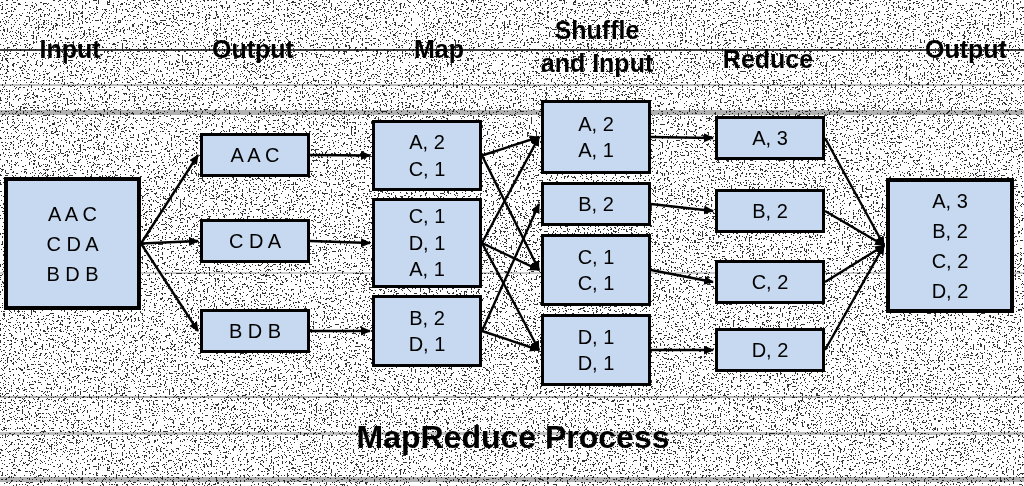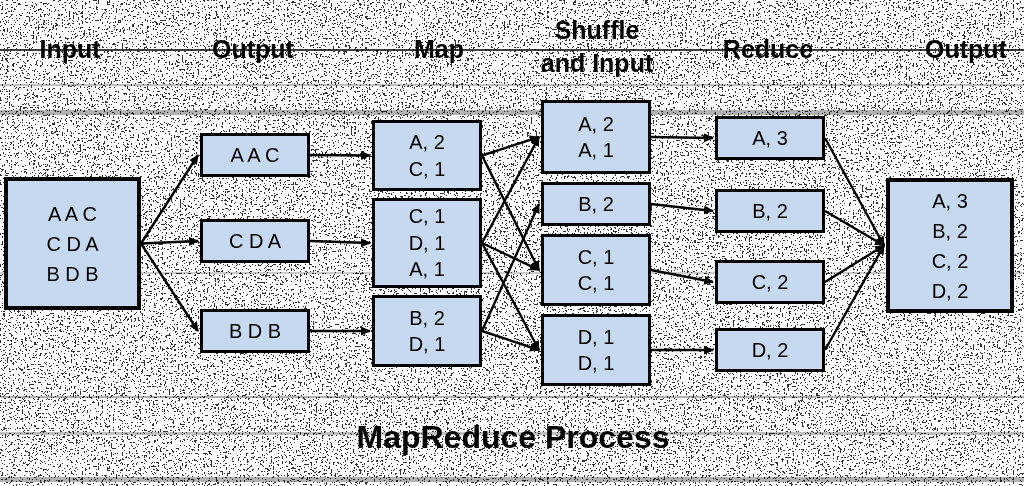--- a/index.html
+++ b/index.html
@@ -114,21 +114,21 @@
       <line x1="825" y1="138" x2="884" y2="245.5" stroke="#000000" stroke-width="2.4" marker-end="url(#arrowhead)"></line>
       <line x1="825" y1="211" x2="884" y2="245.5" stroke="#000000" stroke-width="2.4" marker-end="url(#arrowhead)"></line>
       <line x1="825" y1="282" x2="884" y2="245.5" stroke="#000000" stroke-width="2.4" marker-end="url(#arrowhead)"></line>
       <line x1="825" y1="350" x2="884" y2="245.5" stroke="#000000" stroke-width="2.4" marker-end="url(#arrowhead)"></line>
     </svg>
 
   <div class="col-header" style="left:70px;  top:33px;">Input</div>
   <div class="col-header" style="left:253px; top:33px;">Output</div>
   <div class="col-header" style="left:439px; top:33px;">Map</div>
   <div class="col-header wrap" style="left:597px; top:14px;">Shuffle and Input</div>
-  <div class="col-header" style="left:768px; top:33px;">Reduce</div>
+  <div class="col-header" style="left:768px; top:43px;">Reduce</div>
   <div class="col-header" style="left:952px; top:33px;margin-left:14px;">Output</div>
 
   <div class="node big" style="left:4px; top:177px; width:137px; height:133px;">
     <div>A A C</div>
     <div>C D A</div>
     <div>B D B</div>
   </div>
 
   <div class="node" style="left:200px; top:133px; width:110px; height:44px;">
     <div>A A C</div>

